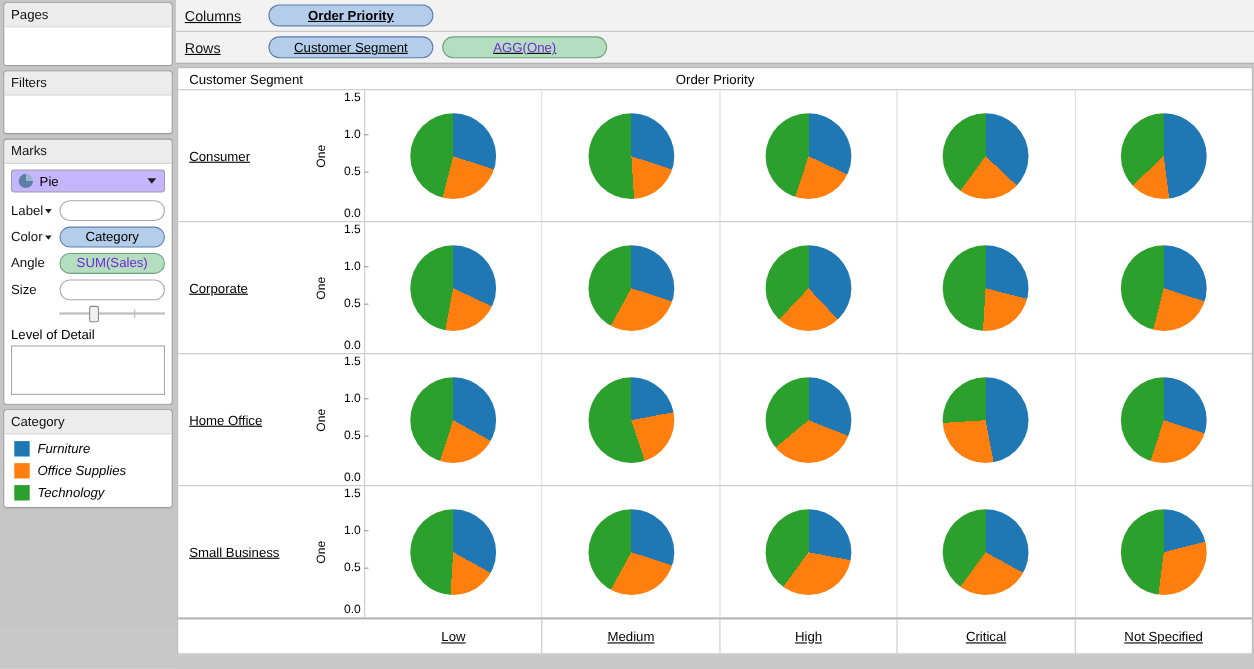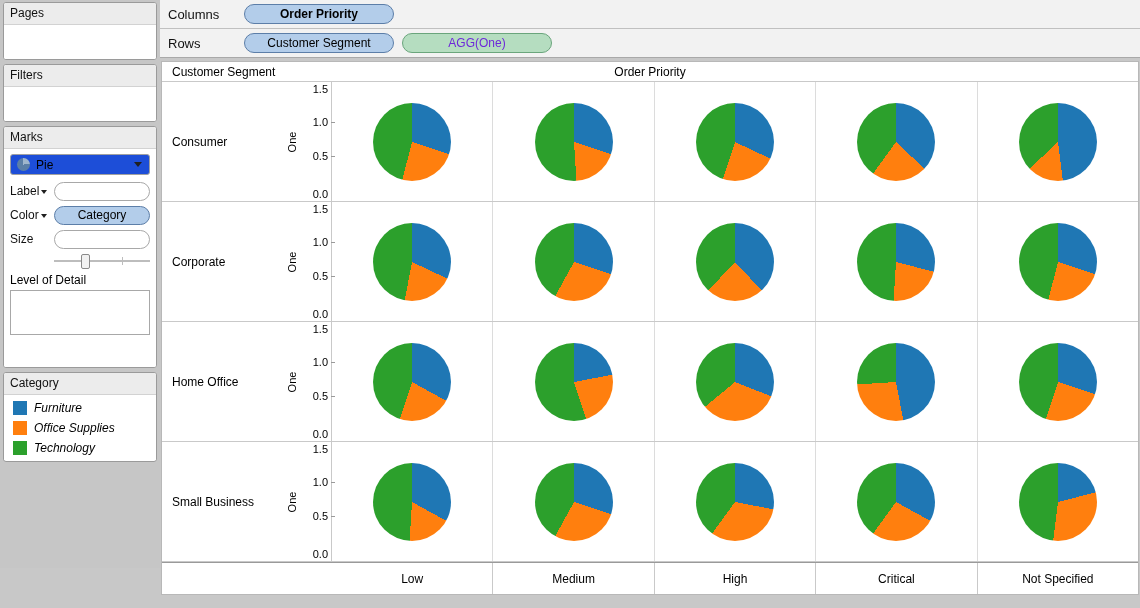--- a/index.html
+++ b/index.html
@@ -43,21 +43,21 @@
   .filters-card .card-body { height: 34px; }
 
   
   .marks-card { height: 242px; display: flex; flex-direction: column; }
   .marks-body { padding: 5px 6px 6px 6px; background: #fff; flex: 1; }
   .mark-type-select {
     display: flex; align-items: center;
     height: 21px;
     border: 1px solid #a0a0a0;
     border-radius: 3px;
-    background: #1d4ed8;
+    background: #c4b5fd;
     padding: 0 2px 0 6px;
     margin-bottom: 6px;
     position: relative;
   }
   .pie-glyph {
     width: 13px; height: 13px; border-radius: 50%;
     background: conic-gradient(#9fb6cc 0 25%, #5b7fa6 25% 100%);
     flex: 0 0 13px;
     margin-right: 6px;
   }
@@ -132,21 +132,21 @@
     display: flex; align-items: center;
     height: 20px; padding: 0 0 0 9px;
     gap: 7px;
   }
   .legend-swatch {
     width: 14px; height: 14px; flex: 0 0 14px;
   }
   .legend-text { font-size: 12px; }
 
   
-  .main { flex: 1; display: flex; flex-direction: column; background: #c8c8c8; }
+  .main { flex: 1; display: flex; flex-direction: column; background: #c8c8c8; text-decoration: underline; }
 
   .shelf-bar {
     display: flex; align-items: center;
     height: 29px;
     background: #f2f2f2;
     border-bottom: 1px solid #c0c0c0;
     padding: 0 4px 0 8px;
     gap: 8px;
   }
   .shelf-bar.rows { border-bottom: 1px solid #a9a9a9; }
@@ -298,20 +298,26 @@
         </div>
 
         <div class="shelf-row">
           <span class="shelf-name">
             <span>Color</span>
             <span class="mini-caret"></span>
           </span>
           <span class="pill pill-blue">Category</span>
         </div>
 
+        <div class="shelf-row">
+          <span class="shelf-name">
+            <span>Angle</span>
+          </span>
+          <span class="pill pill-green">SUM(Sales)</span>
+        </div>
 
         <div class="shelf-row">
           <span class="shelf-name">
             <span>Size</span>
           </span>
           <span class="empty-pill"></span>
         </div>
 
         <div class="size-slider">
           <div class="slider-track"></div>

